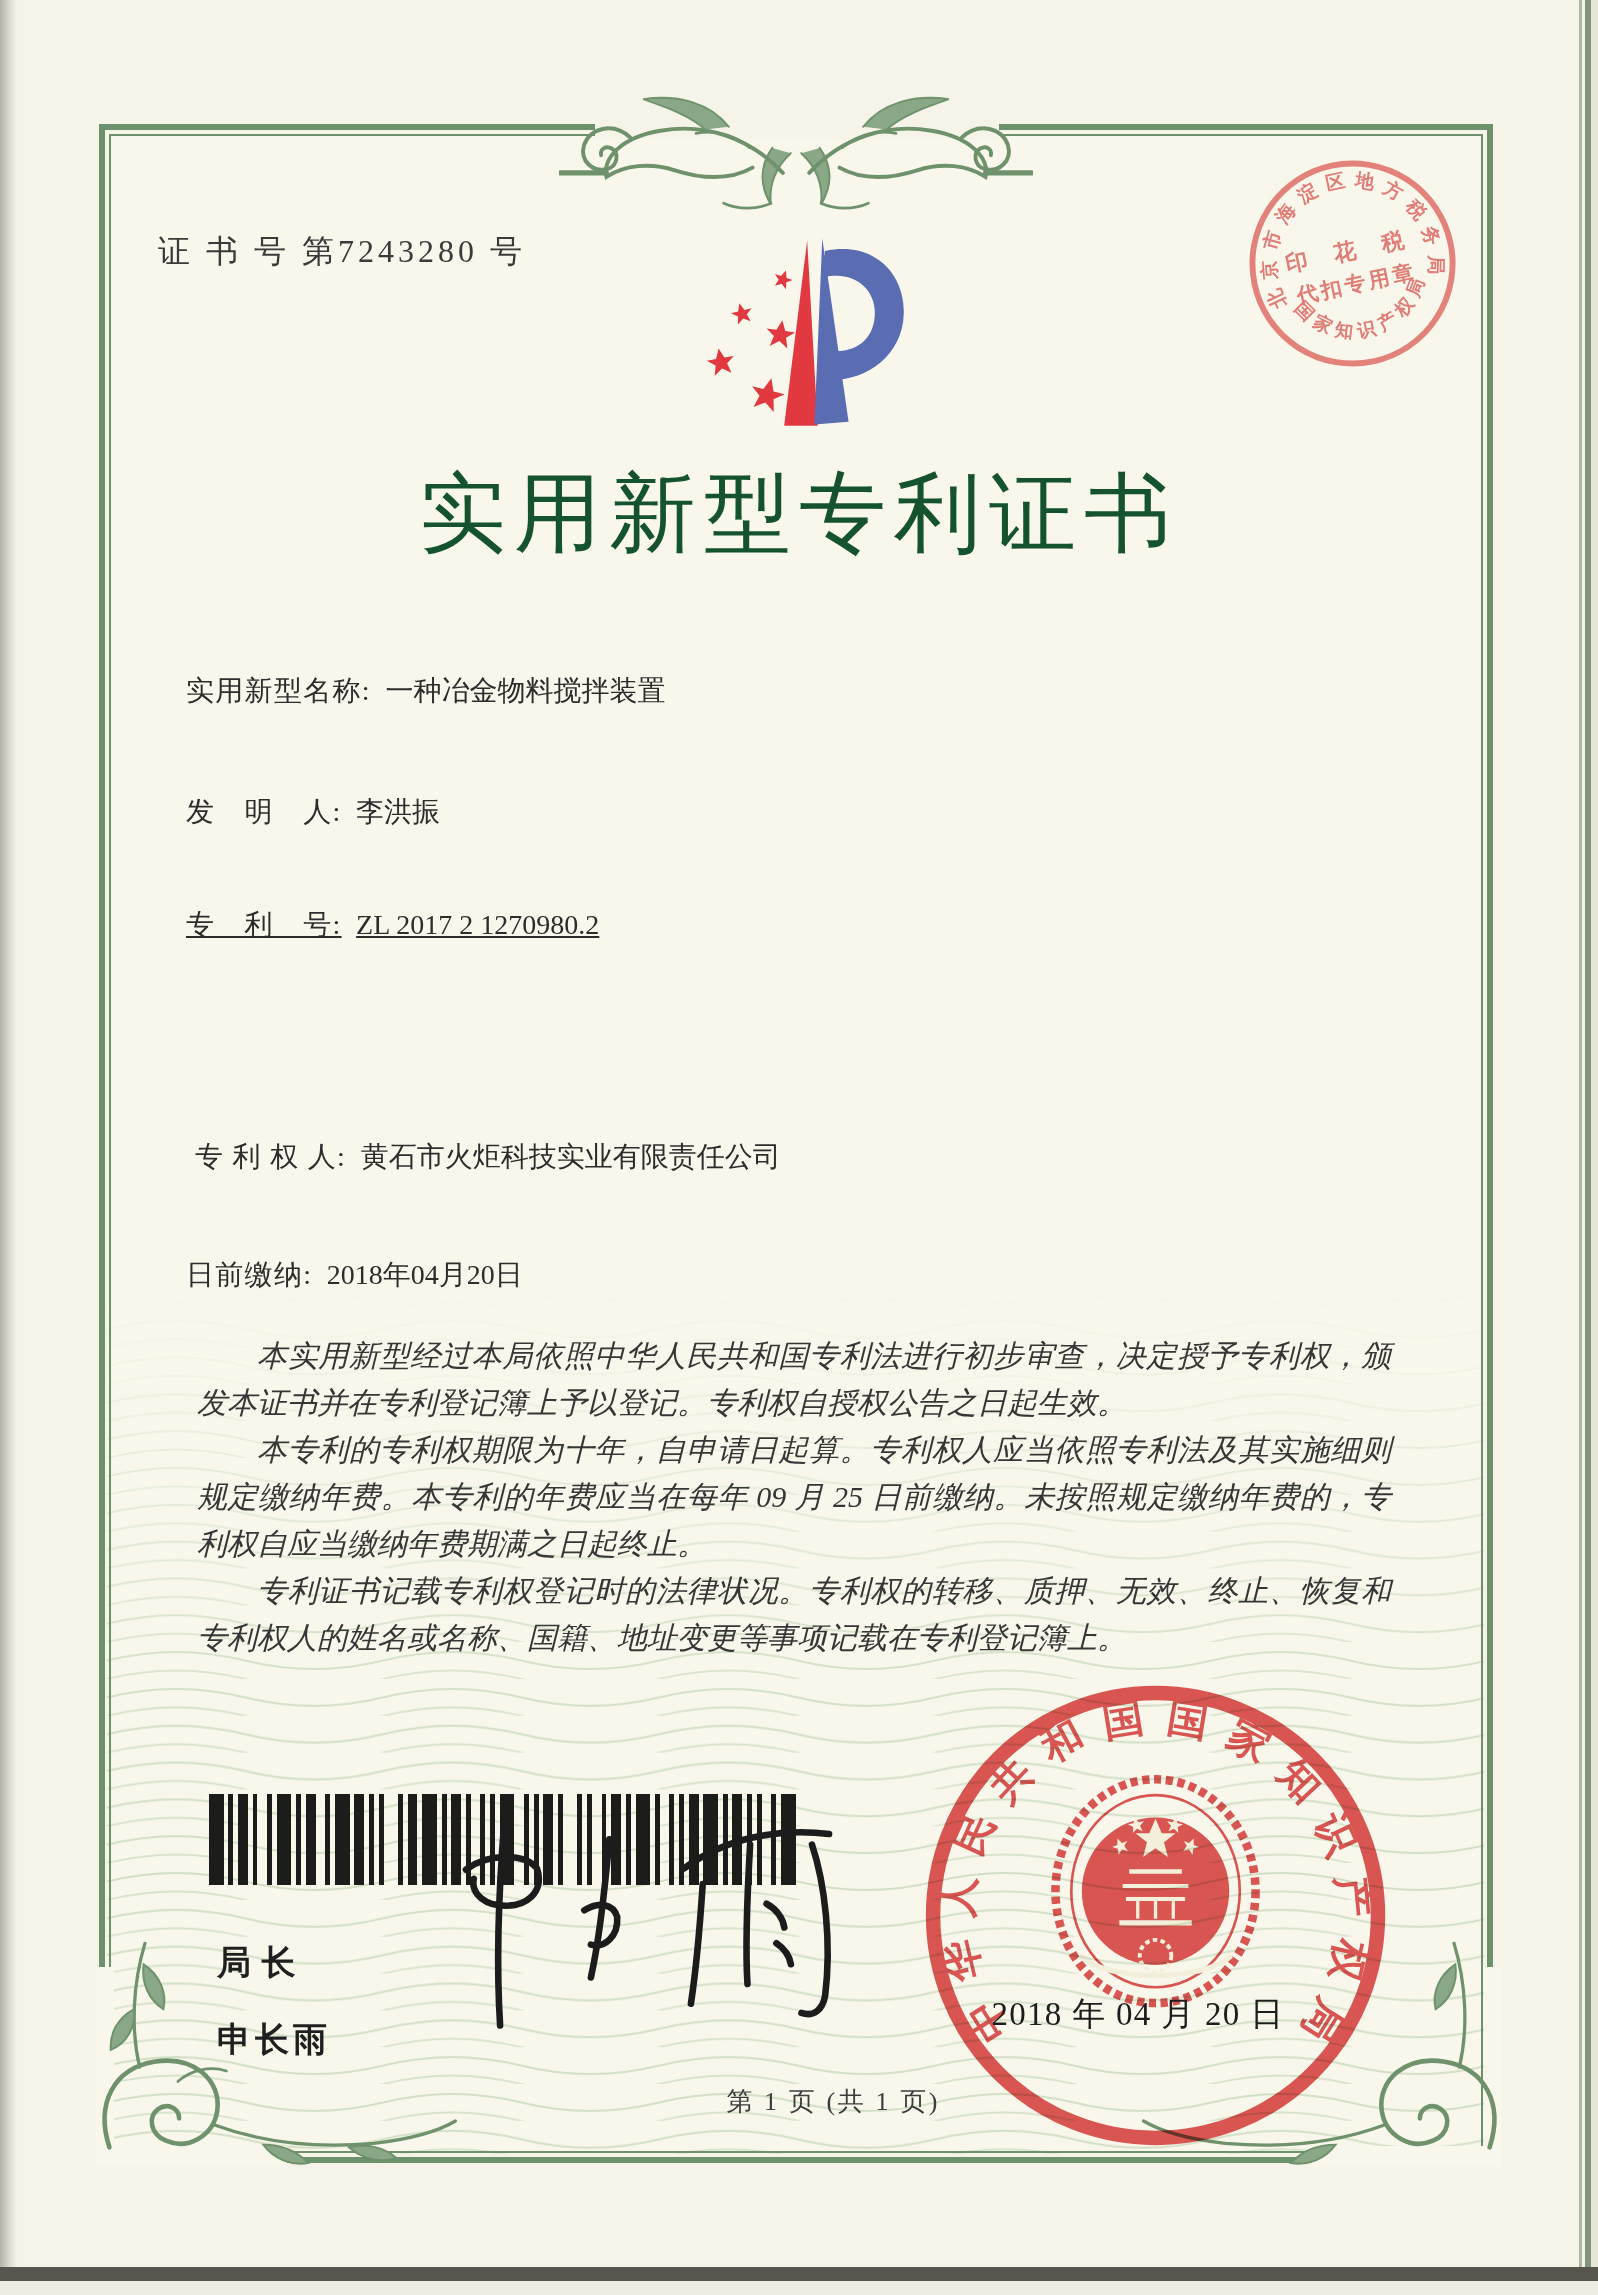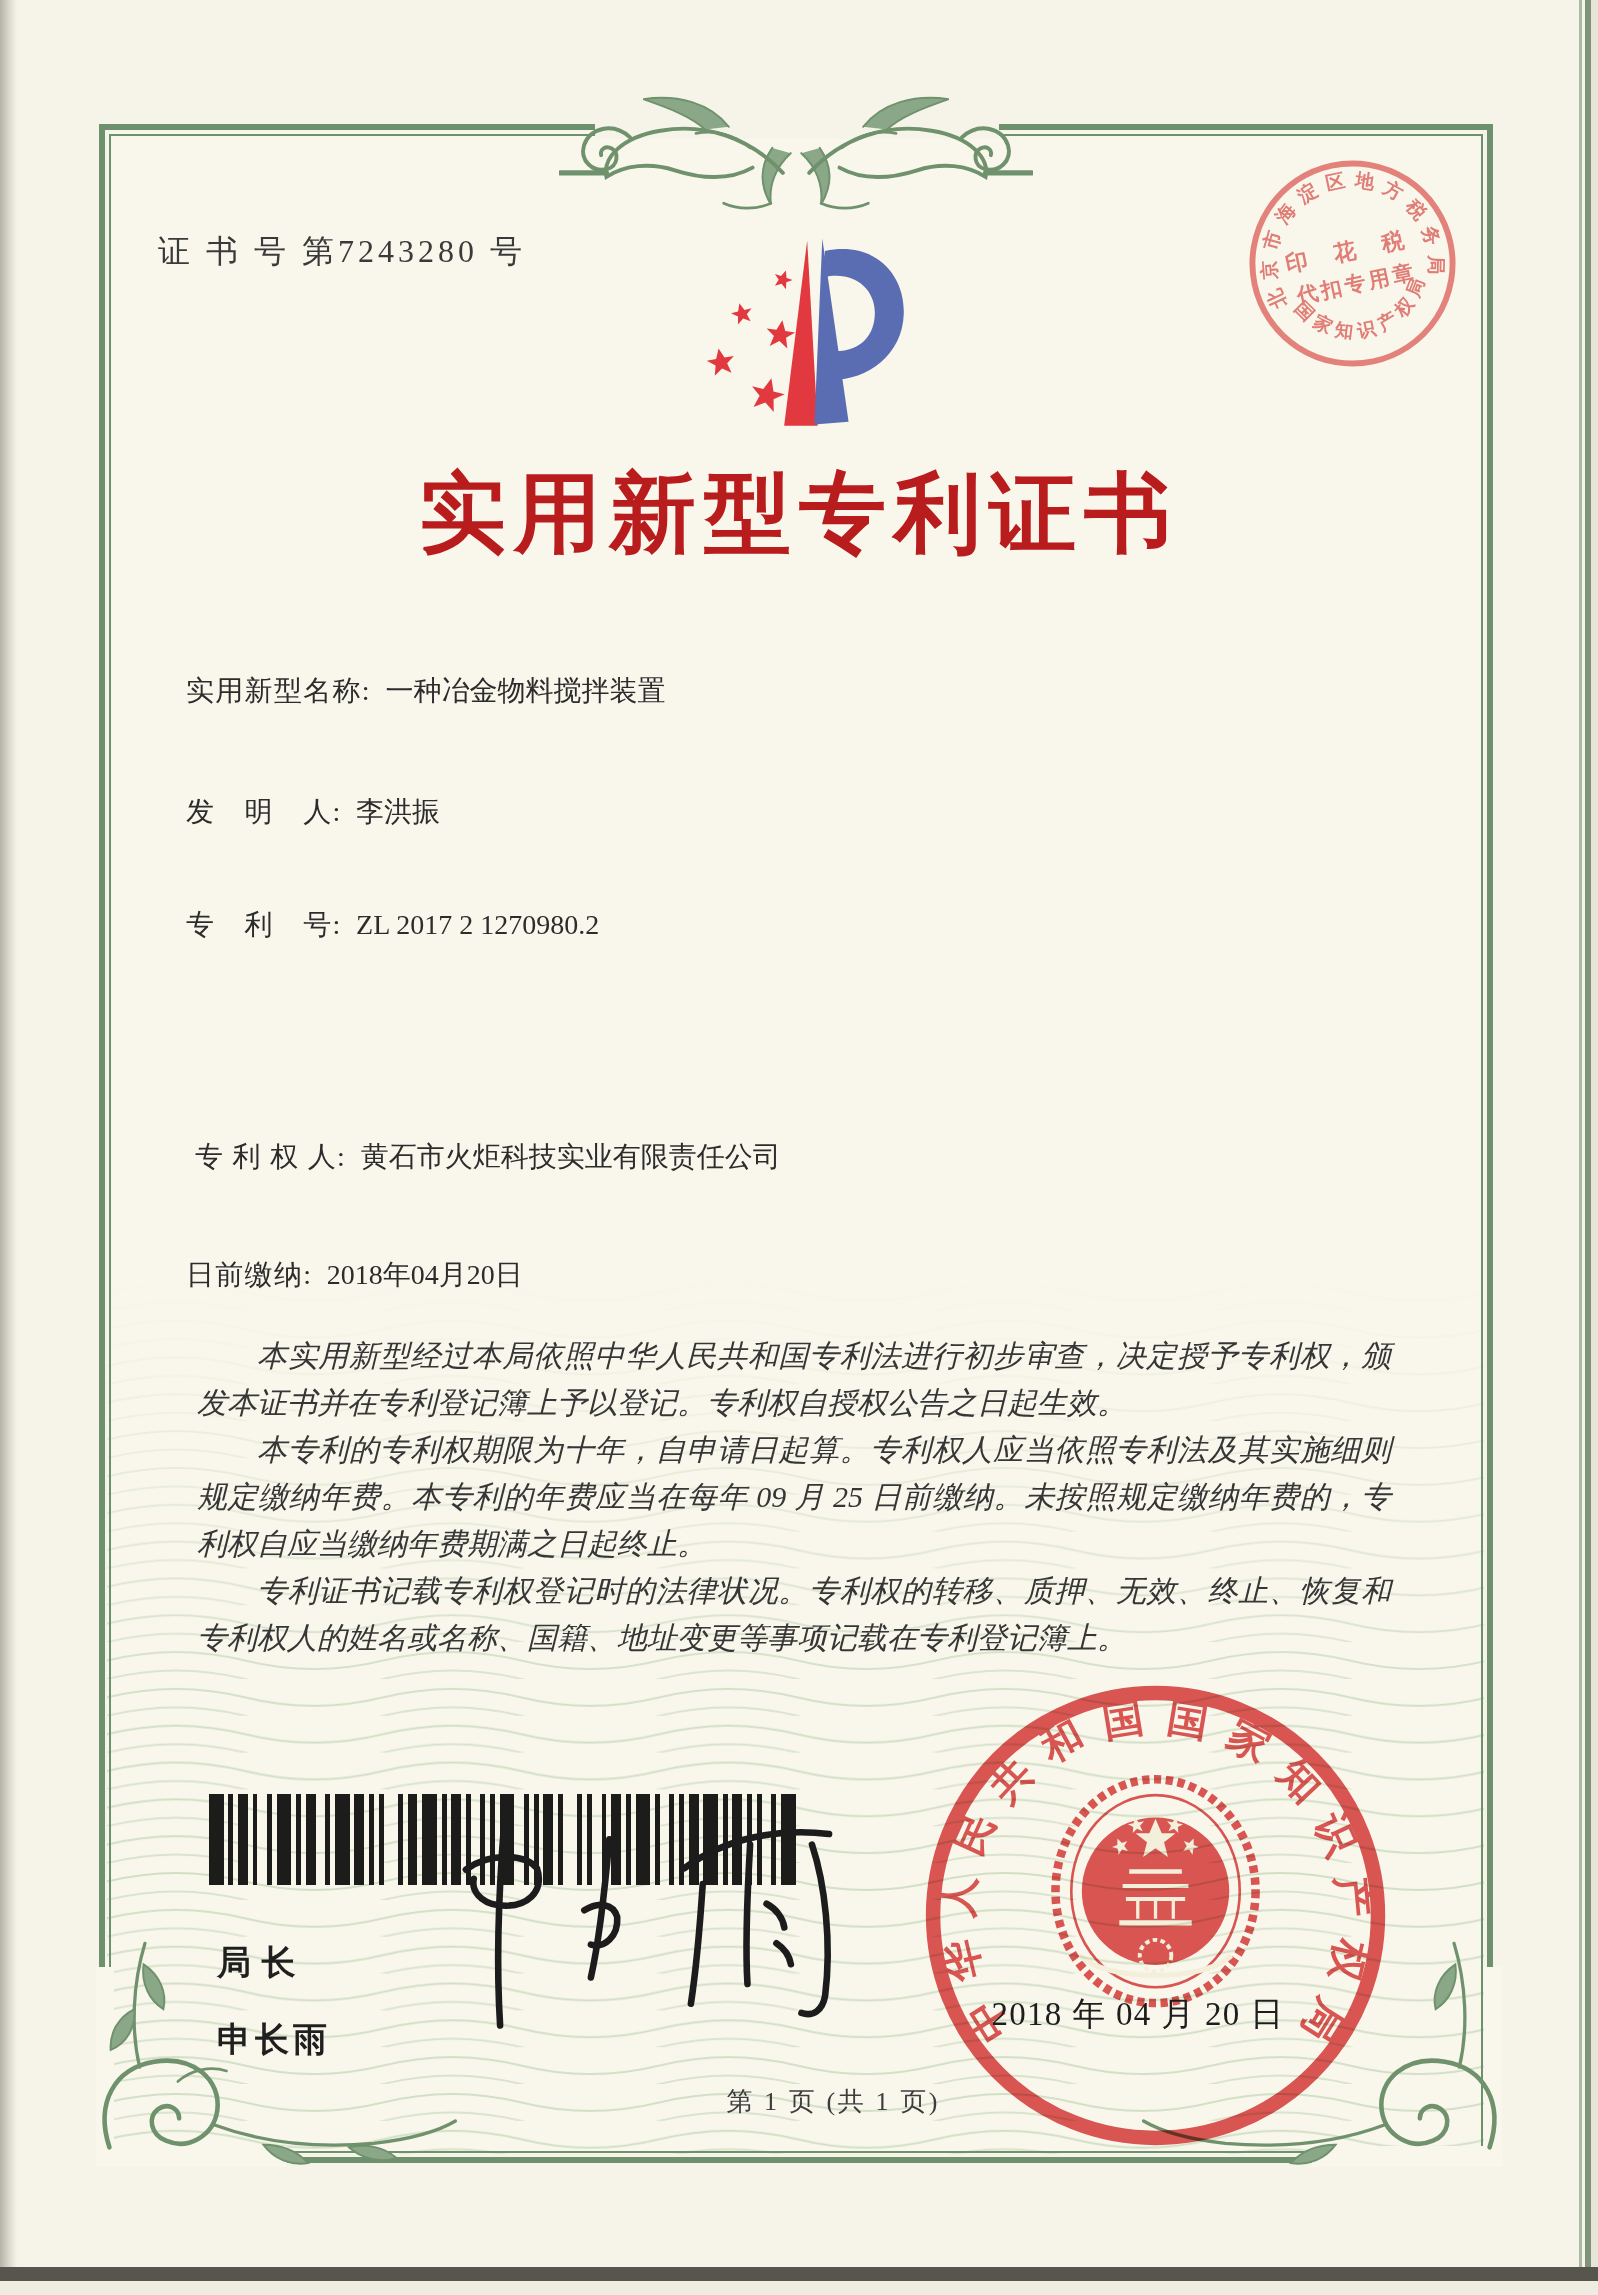--- a/index.html
+++ b/index.html
@@ -35,25 +35,25 @@
   .patch-bl-b{left:96px;top:2146px;width:191px;height:21px;}
   .patch-bl-l{left:96px;top:1967px;width:18.4px;height:197px;}
   .patch-br-b{left:1312px;top:2146px;width:191px;height:21px;}
   .patch-br-r{left:1484px;top:1967px;width:18.4px;height:197px;}
   .ornament{position:absolute;z-index:3;}
 
   
   .cert-number{position:absolute;left:158px;top:230px;font-size:32px;letter-spacing:4px;color:#3a3a3a;z-index:4;}
   .cnipa-logo{position:absolute;left:658px;top:222px;z-index:4;}
   .page-title{position:absolute;left:0;top:455px;width:1598px;text-align:center;
-    font-size:87px;font-weight:700;letter-spacing:8px;color:#b91c1c;z-index:4;}
+    font-size:87px;font-weight:400;letter-spacing:8px;color:#14532d;z-index:4;}
   .field-row{position:absolute;left:186px;font-size:28px;color:#2c2c2c;z-index:4;white-space:nowrap;}
   .field-row .lbl{letter-spacing:1.3px;}
   .field-row .val{margin-left:14.5px;}
-  .row-0{top:672px;} .row-1{top:793px;} .row-2{top:906px;}
+  .row-0{top:672px;} .row-1{top:793px;} .row-2{top:906px;text-decoration:underline;}
   .row-3{top:1023px;} .row-4{top:1138px;margin-left:9px;} .row-5{top:1256px;}
 
   .paras{position:absolute;left:197px;top:1332px;width:1194px;font-size:30px;line-height:47px;
     text-align:justify;color:#363636;z-index:4;font-style:italic;}
   .paras p{margin:0;text-indent:2em;}
 
   .barcode{position:absolute;left:209px;top:1794px;width:587px;height:91px;display:flex;z-index:4;}
   .barcode span{flex-basis:0;}
   .barcode .bar{background:#1c1c1a;}
   .barcode .gap{background:transparent;}

